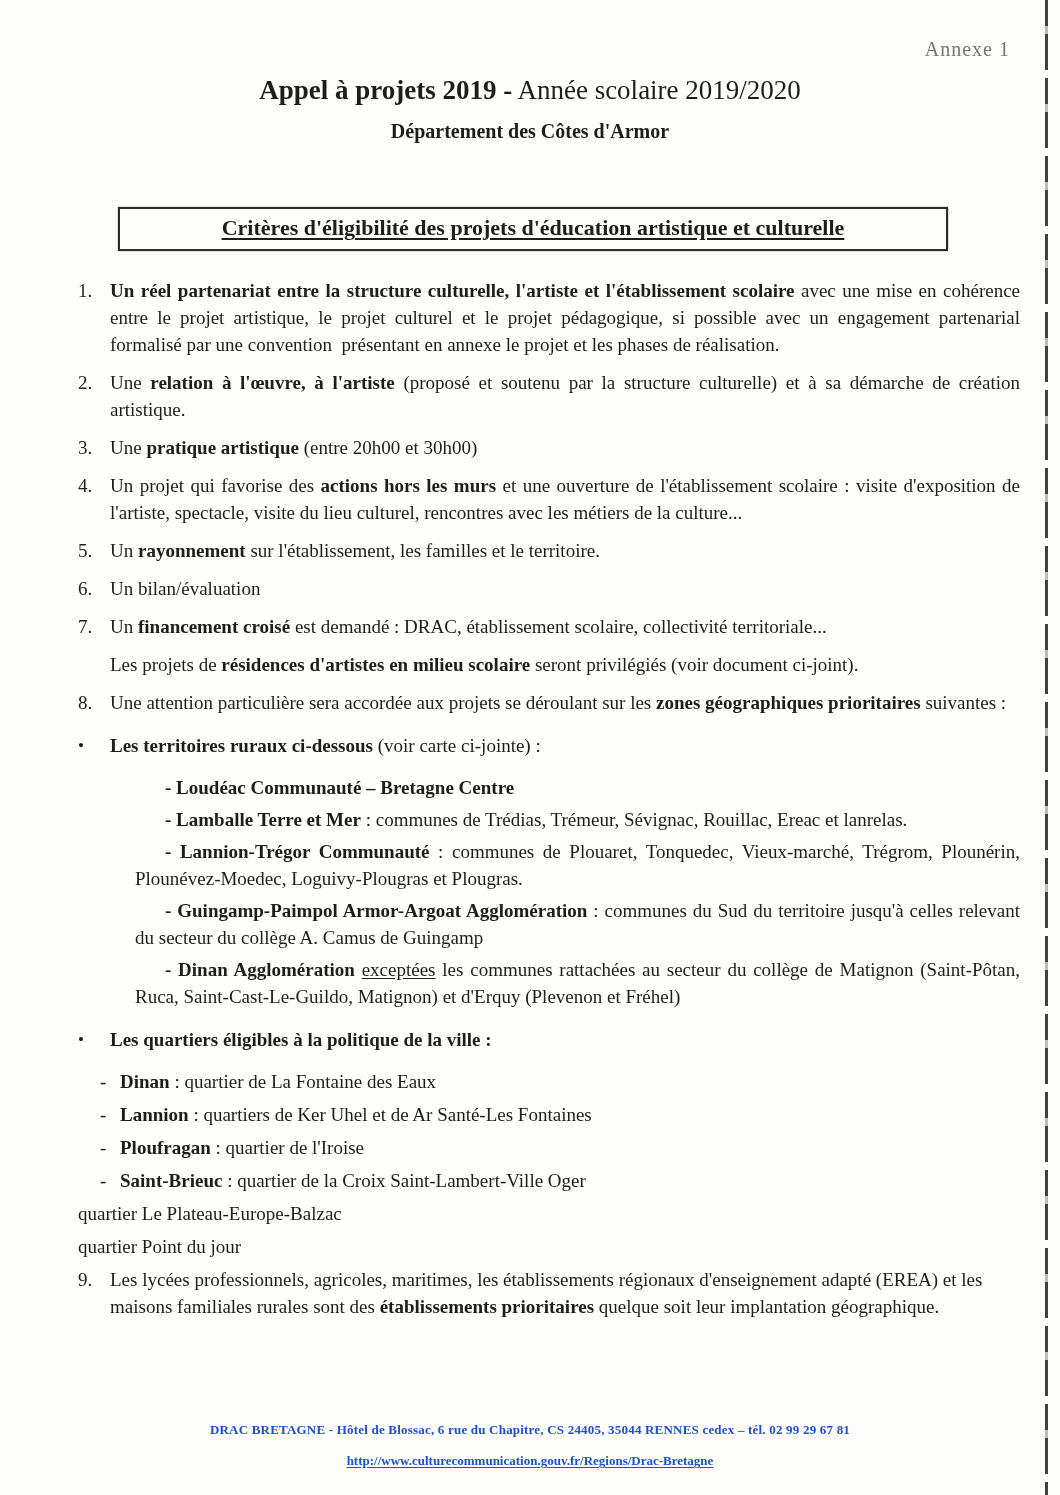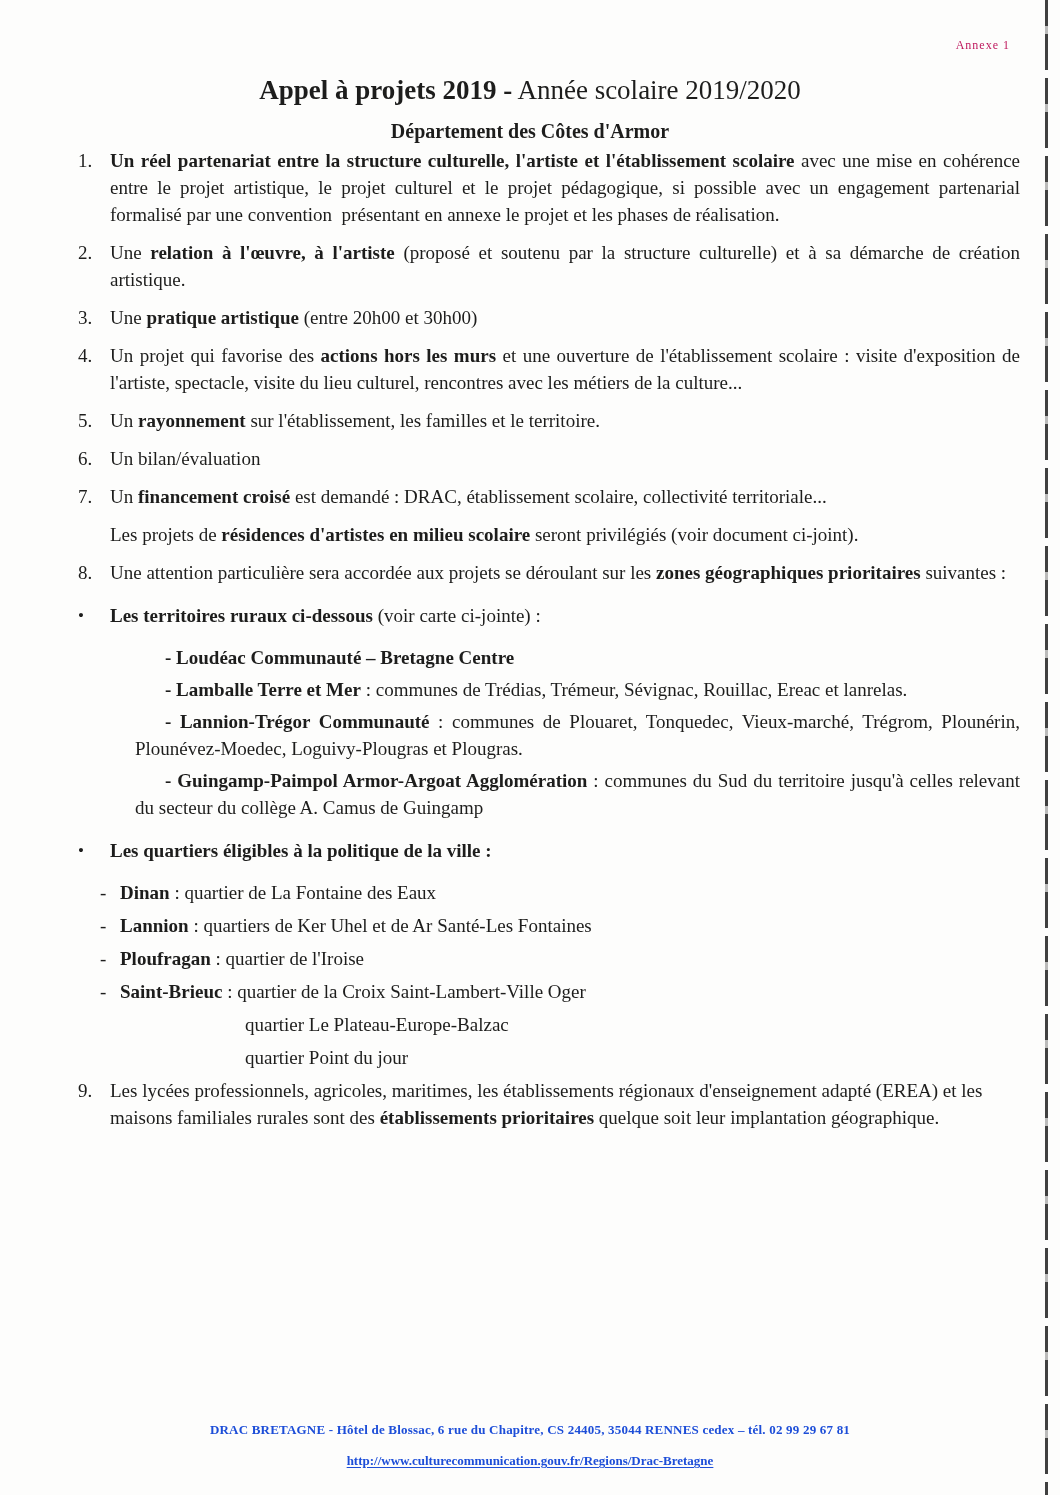--- a/index.html
+++ b/index.html
@@ -20,21 +20,21 @@
       180deg,
       #111 0px, #111 26px,
       rgba(17,17,17,.35) 26px, rgba(17,17,17,.35) 34px,
       #111 34px, #111 70px,
       transparent 70px, transparent 78px
     );
     opacity:.8;
   }
   .annexe {
     position:absolute; top:38px; right:50px;
-    font-size:12px; letter-spacing:1px; color:#be185d;
+    font-size:20px; letter-spacing:1px; color:#737373;
   }
   .titles { text-align:center; padding-top:72px; line-height:1.35; }
   .title-line { font-size:27px; }
   .title-line .t-bold { font-weight:bold; }
   .subtitle-line { font-size:20px; font-weight:bold; margin-top:10px; }
   .section-box {
     width:830px;
     margin:62px 0 24px 118px;
     border:2px solid #2c2c2b;
     padding:6px 8px 8px 8px;
@@ -59,21 +59,21 @@
   .plain { margin-left:32px; text-align:justify; }
   .bullet { display:flex; margin-top:16px; margin-bottom:15px; }
   .bullet .marker { flex:0 0 32px; font-size:17px; }
   .territory {
     margin-left:57px; margin-bottom:5px;
     text-indent:30px; text-align:justify;
   }
   .quarter { display:flex; margin-left:22px; margin-bottom:6px; }
   .quarter .marker { flex:0 0 20px; }
   .quarter .txt { flex:1; text-align:left; }
-  .qcont { margin-left:167px; margin-bottom:6px; }
+  .qcont { margin-bottom:6px; }
   .blk:last-child { margin-top:2px; }
   .footer {
     position:absolute; top:1422px; left:0; right:0;
     text-align:center; color:#1d4ed8;
   }
   .footer-line { font-size:13px; font-weight:bold; letter-spacing:.2px; }
   .footer-link {
     display:inline-block; margin-top:15px;
     font-size:13px; font-weight:bold;
     text-decoration:underline; text-underline-offset:2px;
@@ -87,20 +87,23 @@
 
   <div class="annexe">Annexe 1</div>
 
   <div class="titles">
     <div class="title-line">
       <span class="t-bold">Appel à projets 2019 -</span><span> Année scolaire 2019/2020</span>
     </div>
     <div class="subtitle-line">Département des Côtes d'Armor</div>
   </div>
 
+  <div class="section-box">
+    <span class="heading">Critères d'éligibilité des projets d'éducation artistique et culturelle</span>
+  </div>
 
   <div class="doc-body">
       <div class="blk numbered">
         <span class="marker">1.</span>
         <span class="txt"><span class="seg seg-b">Un réel partenariat entre la structure culturelle, l'artiste et l'établissement scolaire</span><span class="seg"> avec une mise en cohérence entre le projet artistique, le projet culturel et le projet pédagogique, si possible avec un engagement partenarial formalisé par une convention&nbsp; présentant en annexe le projet et les phases de réalisation.</span></span>
       </div>
       <div class="blk numbered">
         <span class="marker">2.</span>
         <span class="txt"><span class="seg">Une </span><span class="seg seg-b">relation à l'œuvre, à l'artiste</span><span class="seg"> (proposé et soutenu par la structure culturelle) et à sa démarche de création artistique.</span></span>
       </div>
@@ -130,20 +133,21 @@
         <span class="txt"><span class="seg">Une attention particulière sera accordée aux projets se déroulant sur les </span><span class="seg seg-b">zones géographiques prioritaires</span><span class="seg"> suivantes :</span></span>
       </div>
       <div class="blk bullet">
         <span class="marker">•</span>
         <span class="txt"><span class="seg seg-b">Les territoires ruraux ci-dessous</span><span class="seg"> (voir carte ci-jointe) :</span></span>
       </div>
       <div class="blk territory"><span class="txt"><span class="seg seg-b">- Loudéac Communauté – Bretagne Centre</span></span></div>
       <div class="blk territory"><span class="txt"><span class="seg seg-b">- Lamballe Terre et Mer</span><span class="seg"> : communes de Trédias, Trémeur, Sévignac, Rouillac, Ereac et lanrelas.</span></span></div>
       <div class="blk territory"><span class="txt"><span class="seg seg-b">- Lannion-Trégor Communauté</span><span class="seg"> : communes de Plouaret, Tonquedec, Vieux-marché, Trégrom, Plounérin, Plounévez-Moedec, Loguivy-Plougras et Plougras.</span></span></div>
       <div class="blk territory"><span class="txt"><span class="seg seg-b">- Guingamp-Paimpol Armor-Argoat Agglomération</span><span class="seg"> : communes du Sud du territoire jusqu'à celles relevant du secteur du collège A. Camus de Guingamp</span></span></div>
+      <div class="blk territory"><span class="txt"><span class="seg seg-b">- Dinan Agglomération</span><span class="seg"> </span><span class="seg seg-u">exceptées</span><span class="seg"> les communes rattachées au secteur du collège de Matignon (Saint-Pôtan, Ruca, Saint-Cast-Le-Guildo, Matignon) et d'Erquy (Plevenon et Fréhel)</span></span></div>
       <div class="blk bullet">
         <span class="marker">•</span>
         <span class="txt"><span class="seg seg-b">Les quartiers éligibles à la politique de la ville :</span></span>
       </div>
       <div class="blk quarter">
         <span class="marker">-</span>
         <span class="txt"><span class="seg seg-b">Dinan</span><span class="seg"> : quartier de La Fontaine des Eaux</span></span>
       </div>
       <div class="blk quarter">
         <span class="marker">-</span>

